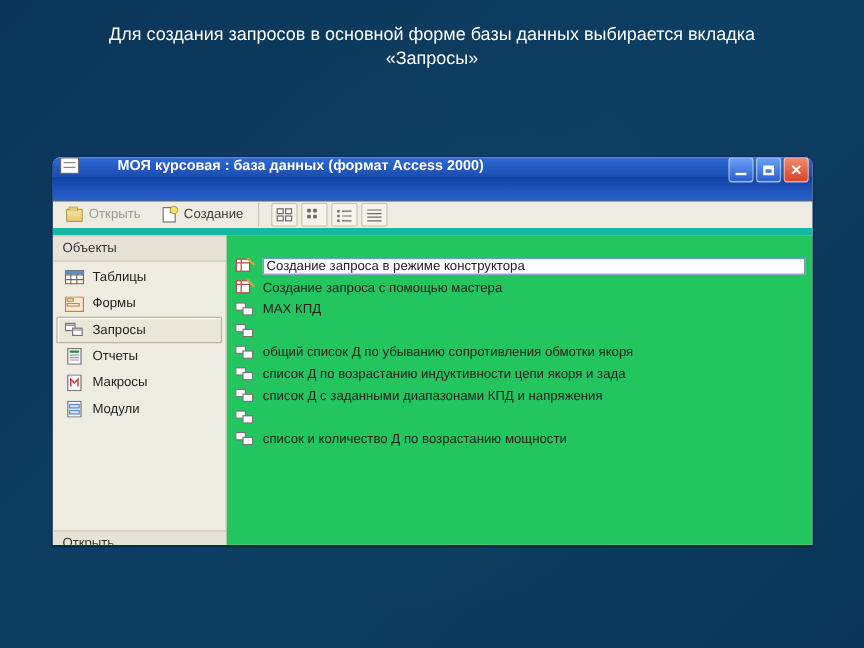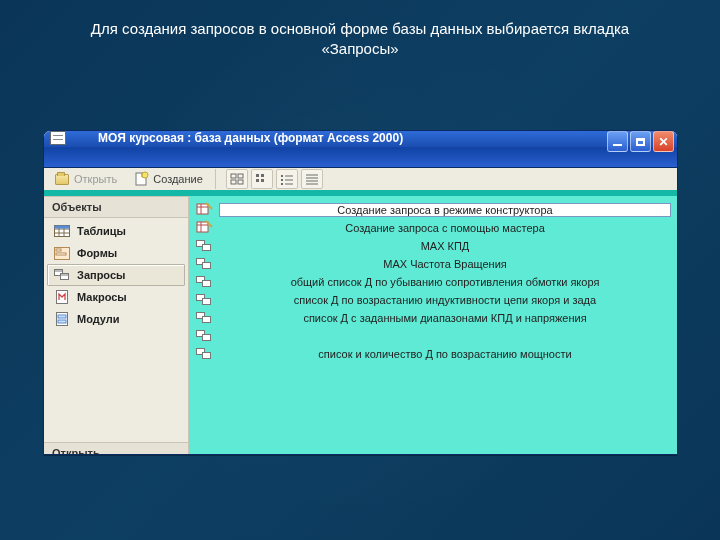--- a/index.html
+++ b/index.html
@@ -103,21 +103,20 @@
     display: flex;
     height: calc(100% - 55px);
   }
   .sidebar {
     width: 145px;
     background: #eeece1;
     border-right: 1px solid #c8c4b6;
     display: flex;
     flex-direction: column;
     font-size: 11px;
-    font-weight: bold;
   }
   .side-head {
     background: #e6e3d6;
     border: 1px solid #c8c4b6;
     border-left:none; border-right:none;
     padding: 4px 8px;
     font-size: 11px;
     color: #333;
   }
   .side-items { flex: 0 0 auto; padding: 2px 3px; }
@@ -132,26 +131,25 @@
     background: #eae7d9;
     border: 1px solid #b8b4a4;
     box-shadow: inset 1px 1px 0 #fff;
   }
   .sicon{width:16px;height:14px;display:flex;align-items:center;justify-content:center;}
   .sicon svg{display:block;}
   .side-spacer{flex:1;}
 
   .main {
     flex: 1;
-    background: #5eead4;
-    padding: 5px 6px;
+    background: #22c55e;
+    padding: 17px 6px;
     overflow: hidden;
     font-size: 11px;
     color: #222;
-    text-align: center;
   }
   .mrow {
     display: flex; align-items: center; gap: 6px;
     padding: 1px 0;
     white-space: nowrap;
   }
   .mrow .micon{width:18px;height:16px;display:flex;align-items:center;justify-content:center;flex-shrink:0;}
   .mrow .mtext{flex:1;overflow:hidden;text-overflow:clip;}
   .mrow.sel .mtext{border:1px solid #7a97c4;padding:0 2px;background:#fff;}
 </style>
@@ -268,20 +266,32 @@
                 <line x1="1" y1="3" x2="8" y2="3" stroke="#777"></line>
                 <line x1="7" y1="7" x2="14" y2="7" stroke="#777"></line>
               </svg>
             </span>
           <span>Запросы</span>
         </div>
         <div class="sitem">
           <span class="sicon">
               <svg width="14" height="14">
                 <rect x="1.5" y="0.5" width="11" height="13" fill="#fff" stroke="#777"></rect>
+                <rect x="3" y="2" width="8" height="2" fill="#2a8f4a"></rect>
+                <line x1="3" y1="6" x2="11" y2="6" stroke="#999"></line>
+                <line x1="3" y1="8" x2="11" y2="8" stroke="#999"></line>
+                <line x1="3" y1="10" x2="11" y2="10" stroke="#999"></line>
+              </svg>
+            </span>
+          <span>Отчеты</span>
+        </div>
+        <div class="sitem">
+          <span class="sicon">
+              <svg width="14" height="14">
+                <rect x="1.5" y="0.5" width="11" height="13" fill="#fff" stroke="#777"></rect>
                 <path d="M4 10 L4 4 L7 7 L10 4 L10 10" fill="none" stroke="#c44" stroke-width="1.3"></path>
               </svg>
             </span>
           <span>Макросы</span>
         </div>
         <div class="sitem">
           <span class="sicon">
               <svg width="14" height="14">
                 <rect x="1.5" y="0.5" width="11" height="13" fill="#fff" stroke="#777"></rect>
                 <rect x="3" y="3" width="8" height="3" fill="#c9e2f6" stroke="#5a8bd6"></rect>
@@ -327,21 +337,20 @@
           </span>
         <span class="mtext">MAX КПД</span>
       </div>
       <div class="mrow">
         <span class="micon">
             <svg width="16" height="14">
               <rect x="0.5" y="1.5" width="8" height="6" fill="#fff" stroke="#777"></rect>
               <rect x="6.5" y="5.5" width="8" height="6" fill="#fff" stroke="#777"></rect>
             </svg>
           </span>
-        <span class="mtext">MAX Частота Вращения</span>
       </div>
       <div class="mrow">
         <span class="micon">
             <svg width="16" height="14">
               <rect x="0.5" y="1.5" width="8" height="6" fill="#fff" stroke="#777"></rect>
               <rect x="6.5" y="5.5" width="8" height="6" fill="#fff" stroke="#777"></rect>
             </svg>
           </span>
         <span class="mtext">общий список Д по убыванию сопротивления обмотки якоря</span>
       </div>

